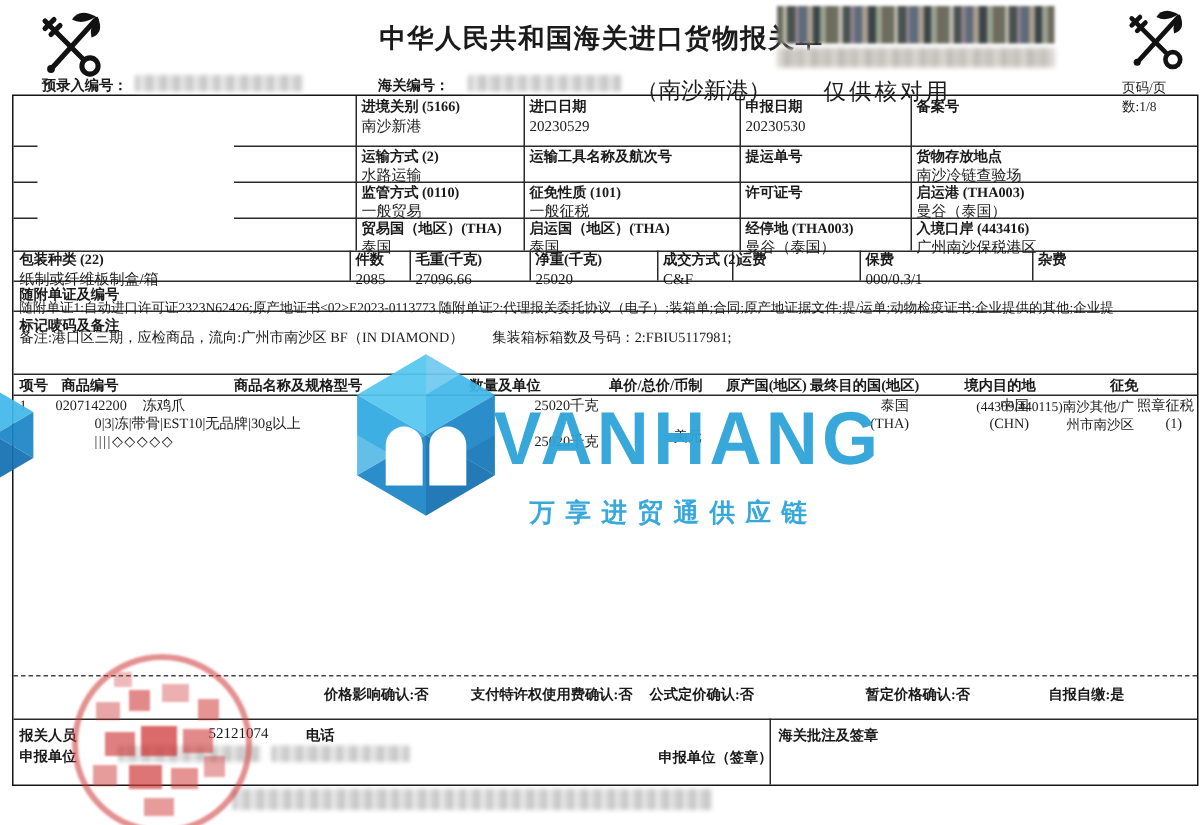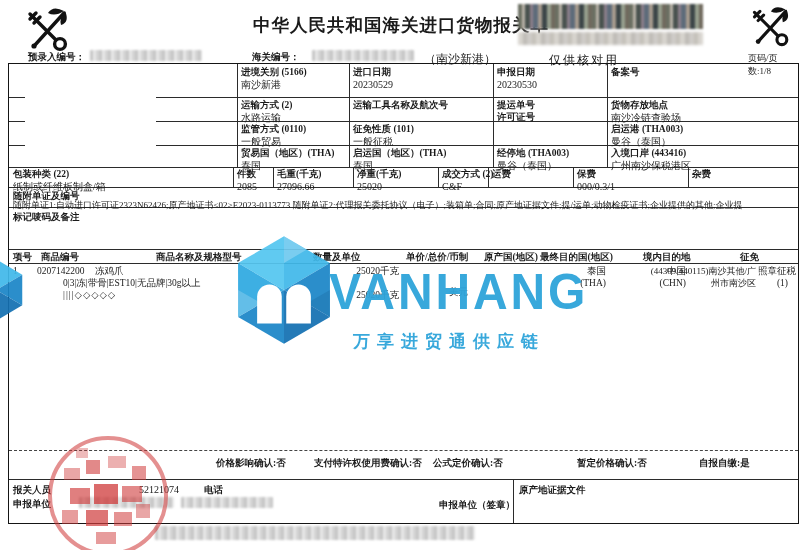--- a/index.html
+++ b/index.html
@@ -1,21 +1,21 @@
 <!DOCTYPE html>
 <html><head>
 <meta charset="utf-8">
 <style>
   html,body{margin:0;padding:0;background:#fff;}
   .page{position:relative;width:800px;height:550px;background:#ffffff;overflow:hidden;
         font-family:"Liberation Serif","DejaVu Serif",serif;color:#1a1a1a;}
   .abs{position:absolute;}
   .title{position:absolute;left:253px;top:13px;font-size:17.5px;font-weight:700;letter-spacing:1px;z-index:5;}
   .hlab{position:absolute;font-size:9.5px;font-weight:700;z-index:5;}
-  .hval{position:absolute;font-size:12px;z-index:5;}
+  .hval{position:absolute;font-size:15px;z-index:5;}
   .tbl{position:absolute;left:8px;top:63px;width:789px;height:459px;border:1.5px solid #151515;z-index:2;}
   .hl{position:absolute;height:1px;background:#2b2b2b;z-index:3;}
   .vl{position:absolute;width:1px;background:#2b2b2b;z-index:3;}
   .dash{position:absolute;border-top:1.5px dashed #444;height:0;z-index:3;}
   .cell{position:absolute;line-height:11.5px;z-index:5;white-space:nowrap;}
   .cell b{display:block;font-weight:700;font-size:9.5px;}
   .cell span{display:block;font-size:10px;}
   .sechead{position:absolute;font-size:9.5px;font-weight:700;z-index:5;white-space:nowrap;}
   .docline{position:absolute;font-size:9px;z-index:5;white-space:nowrap;overflow:hidden;width:779px;}
   .gh{position:absolute;font-size:9.5px;font-weight:700;z-index:5;white-space:nowrap;}
@@ -153,21 +153,21 @@
       </div>
 
     <div class="cell" style="left:232px;top:60px;">
       <b>监管方式 (0110)</b>
         <span>一般贸易</span>
       </div>
     <div class="cell" style="left:344px;top:60px;">
       <b>征免性质 (101)</b>
         <span>一般征税</span>
       </div>
-    <div class="cell" style="left:488px;top:48px;">
+    <div class="cell" style="left:488px;top:60px;">
       <b>许可证号</b>
         <span></span>
       </div>
     <div class="cell" style="left:602px;top:60px;">
       <b>启运港 (THA003)</b>
         <span>曼谷（泰国）</span>
       </div>
 
     <div class="cell" style="left:232px;top:84px;">
       <b>贸易国（地区）(THA)</b>
@@ -216,20 +216,21 @@
       </div>
     <div class="cell" style="left:683px;top:105px;">
       <b>杂费</b>
         <span></span>
       </div>
 
     <div class="sechead" style="left:4px;top:126px;">随附单证及编号</div>
     <div class="docline" style="left:4px;top:135px;">随附单证1:自动进口许可证2323N62426;原产地证书&lt;02&gt;E2023-0113773 随附单证2:代理报关委托协议（电子）;装箱单;合同;原产地证据文件;提/运单;动物检疫证书;企业提供的其他;企业提</div>
 
     <div class="sechead" style="left:4px;top:147px;">标记唛码及备注</div>
+    <div class="gv" style="left:4px;top:156px;">备注:港口区三期，应检商品，流向:广州市南沙区 BF（IN DIAMOND）　　集装箱标箱数及号码：2:FBIU5117981;</div>
 
     <div class="gh" style="left:4px;top:187px;">项号</div>
     <div class="gh" style="left:32px;top:187px;">商品编号</div>
     <div class="gh" style="left:147px;top:187px;">商品名称及规格型号</div>
     <div class="gh" style="left:304px;top:187px;">数量及单位</div>
     <div class="gh" style="left:397px;top:187px;text-align:right;">单价/总价/币制</div>
     <div class="gh" style="left:475px;top:187px;">原产国(地区)</div>
     <div class="gh" style="left:531px;top:187px;">最终目的国(地区)</div>
     <div class="gh" style="left:634px;top:187px;">境内目的地</div>
     <div class="gh" style="left:731px;top:187px;">征免</div>
@@ -254,21 +255,21 @@
     <div class="cf" style="left:207px;top:393px;">价格影响确认:否</div>
     <div class="cf" style="left:305px;top:393px;">支付特许权使用费确认:否</div>
     <div class="cf" style="left:424px;top:393px;">公式定价确认:否</div>
     <div class="cf" style="left:568px;top:393px;">暂定价格确认:否</div>
     <div class="cf" style="left:690px;top:393px;">自报自缴:是</div>
 
     <div class="cf" style="left:4px;top:420px;">报关人员</div>
     <div class="gv" style="left:130px;top:420px;font-size:10px;">52121074</div>
     <div class="cf" style="left:195px;top:420px;">电话</div>
     <div class="cf" style="left:430px;top:435px;">申报单位（签章）</div>
-    <div class="cf" style="left:510px;top:420px;">原产地证据文件</div>
+    <div class="cf" style="left:510px;top:420px;">海关批注及签章</div>
     <div class="cf" style="left:4px;top:434px;">申报单位</div>
     <div class="blur" style="left:70px;top:433px;width:95px;height:11px;"></div>
     <div class="blur" style="left:172px;top:433px;width:92px;height:11px;"></div>
   </div>
 
   <div class="abs wm" style="left:228px;top:234px;width:112px;height:112px;">
     <svg width="112" height="112" viewBox="0 0 100 100">
       <polygon points="50,2 91,26 50,50" fill="#41b9ea"></polygon>
       <polygon points="50,2 9,26 50,50" fill="#55c6f0"></polygon>
       <polygon points="9,26 9,74 50,50" fill="#2fa9e1"></polygon>

